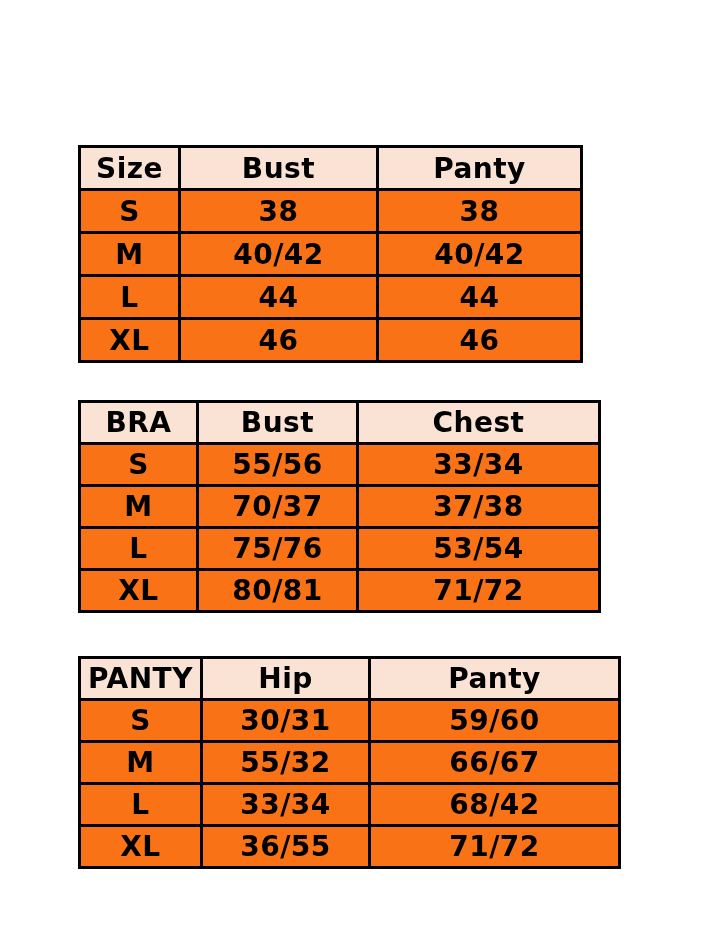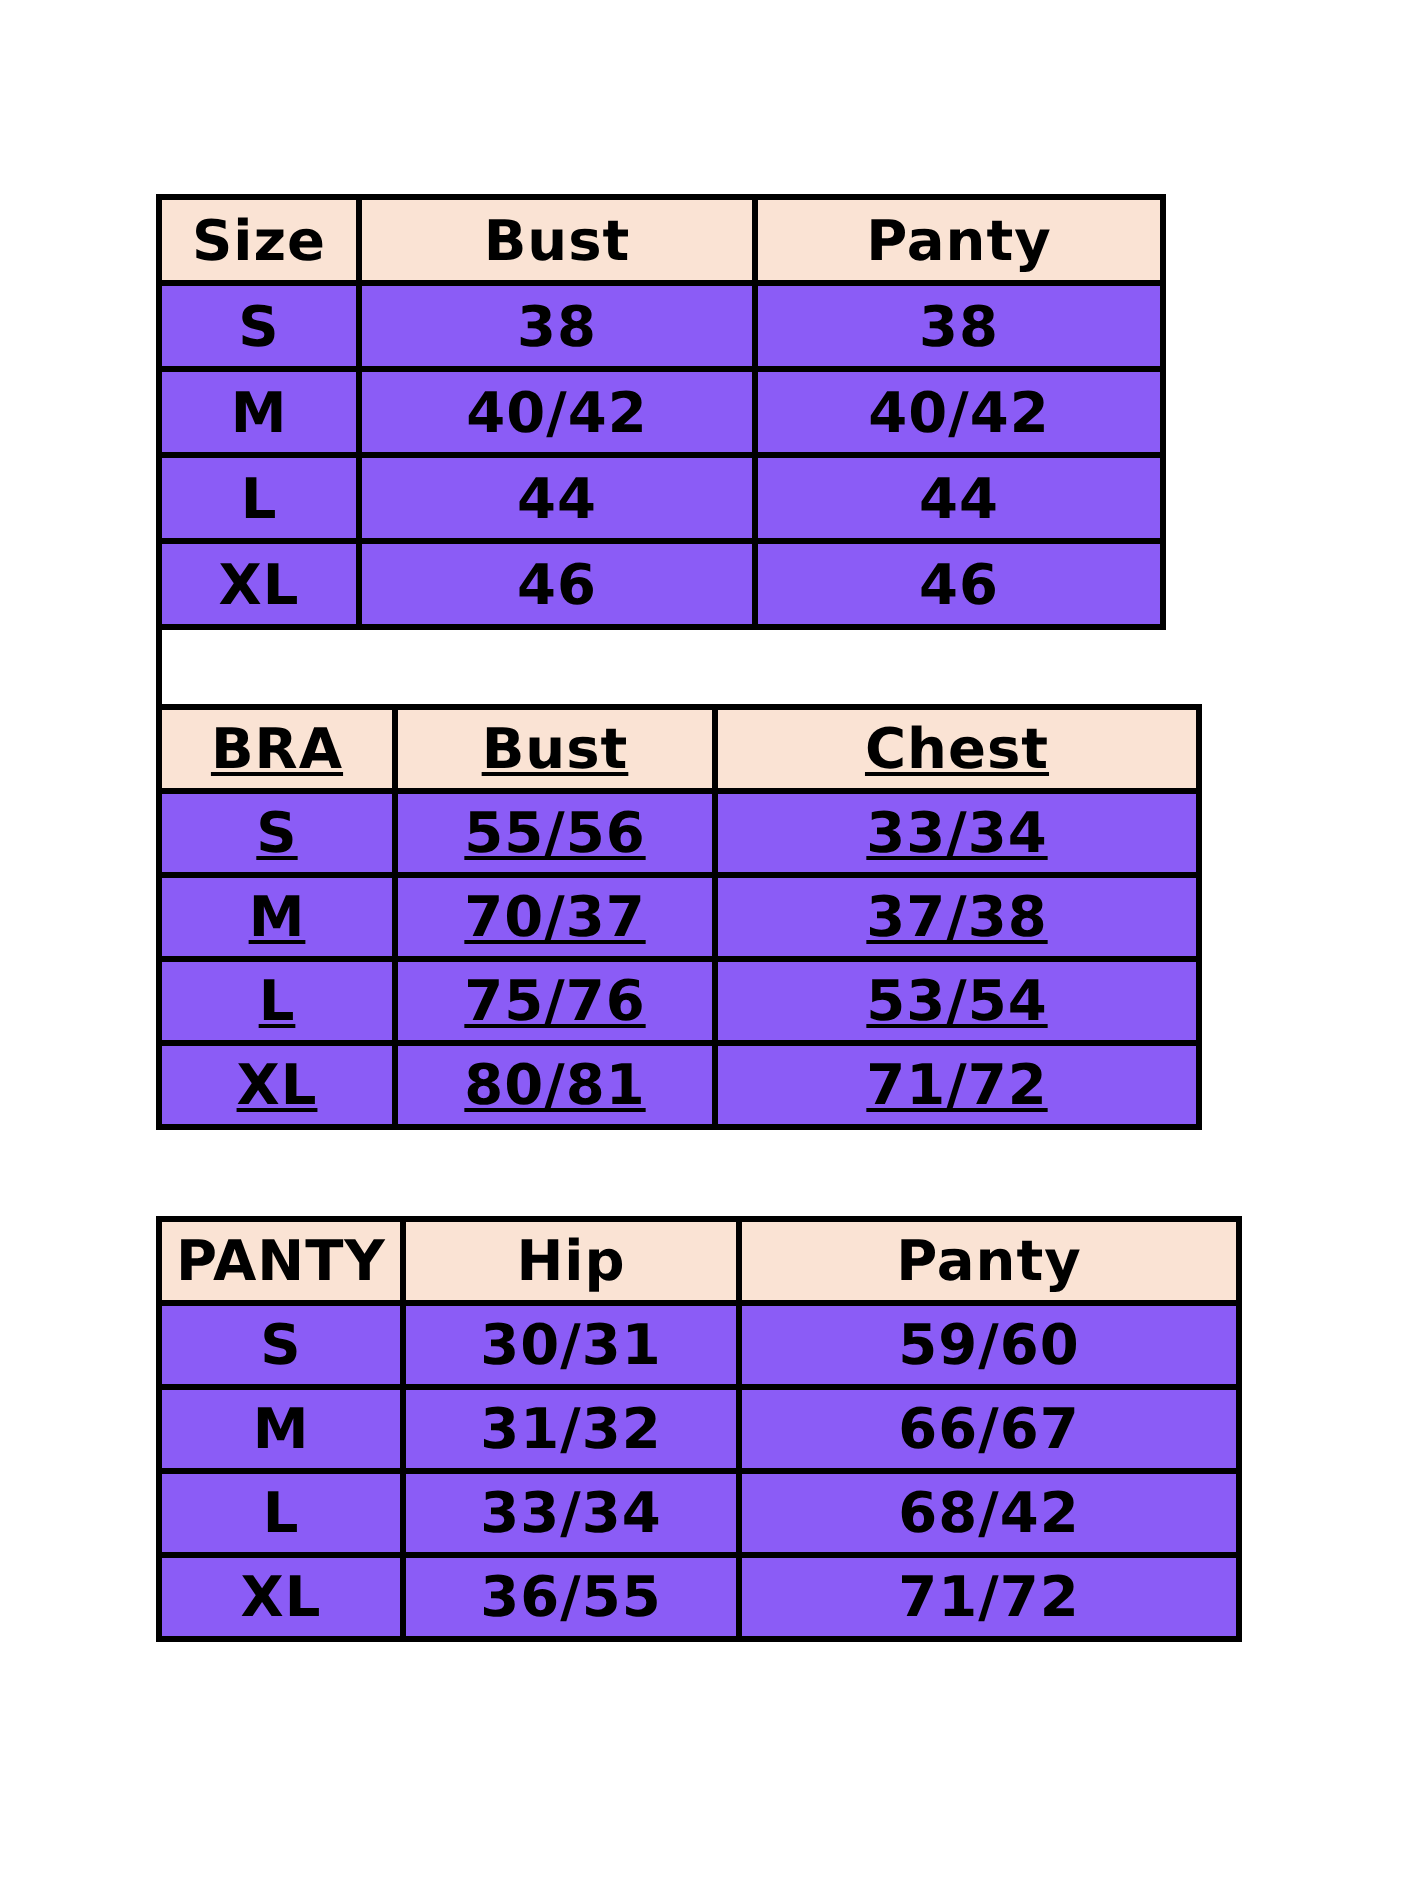--- a/index.html
+++ b/index.html
@@ -7,39 +7,40 @@
     width: 702px; height: 952px;
     background: #ffffff;
     font-family: "DejaVu Sans", "Liberation Sans", sans-serif;
   }
   body { position: relative; overflow: hidden; }
 
   table.doc-table {
     position: absolute;
     border-collapse: collapse;
     table-layout: fixed;
-    background: #8b5cf6;
+    background: #f97316;
+    margin-top: 48px;
   }
   .doc-table th, .doc-table td {
     border: 3px solid #000000;
     text-align: center;
     vertical-align: middle;
     font-weight: bold;
     font-size: 28px;
     letter-spacing: 0.5px;
     color: #000000;
     padding: 0;
     overflow: hidden;
     white-space: nowrap;
   }
   .doc-table thead th { background: #fae3d4; }
 
   .t1 { left: 78px; top: 97px;  width: 502px; }
   .t1 th, .t1 td { height: 43px; }
-  .t2 { left: 78px; top: 352px; width: 520px; text-decoration: underline; }
+  .t2 { left: 78px; top: 352px; width: 520px; }
   .t2 th, .t2 td { height: 42px; }
   .t3 { left: 78px; top: 608px; width: 540px; }
   .t3 th, .t3 td { height: 42px; }
 
   .connector {
     position: absolute;
     left: 78px; top: 311px;
     width: 3px; height: 42px;
     background: #000000;
   }
@@ -139,21 +140,21 @@
       </tr>
     </thead>
     <tbody>
       <tr>
         <td>S</td>
         <td>30/31</td>
         <td>59/60</td>
       </tr>
       <tr>
         <td>M</td>
-        <td>31/32</td>
+        <td>55/32</td>
         <td>66/67</td>
       </tr>
       <tr>
         <td>L</td>
         <td>33/34</td>
         <td>68/42</td>
       </tr>
       <tr>
         <td>XL</td>
         <td>36/55</td>

